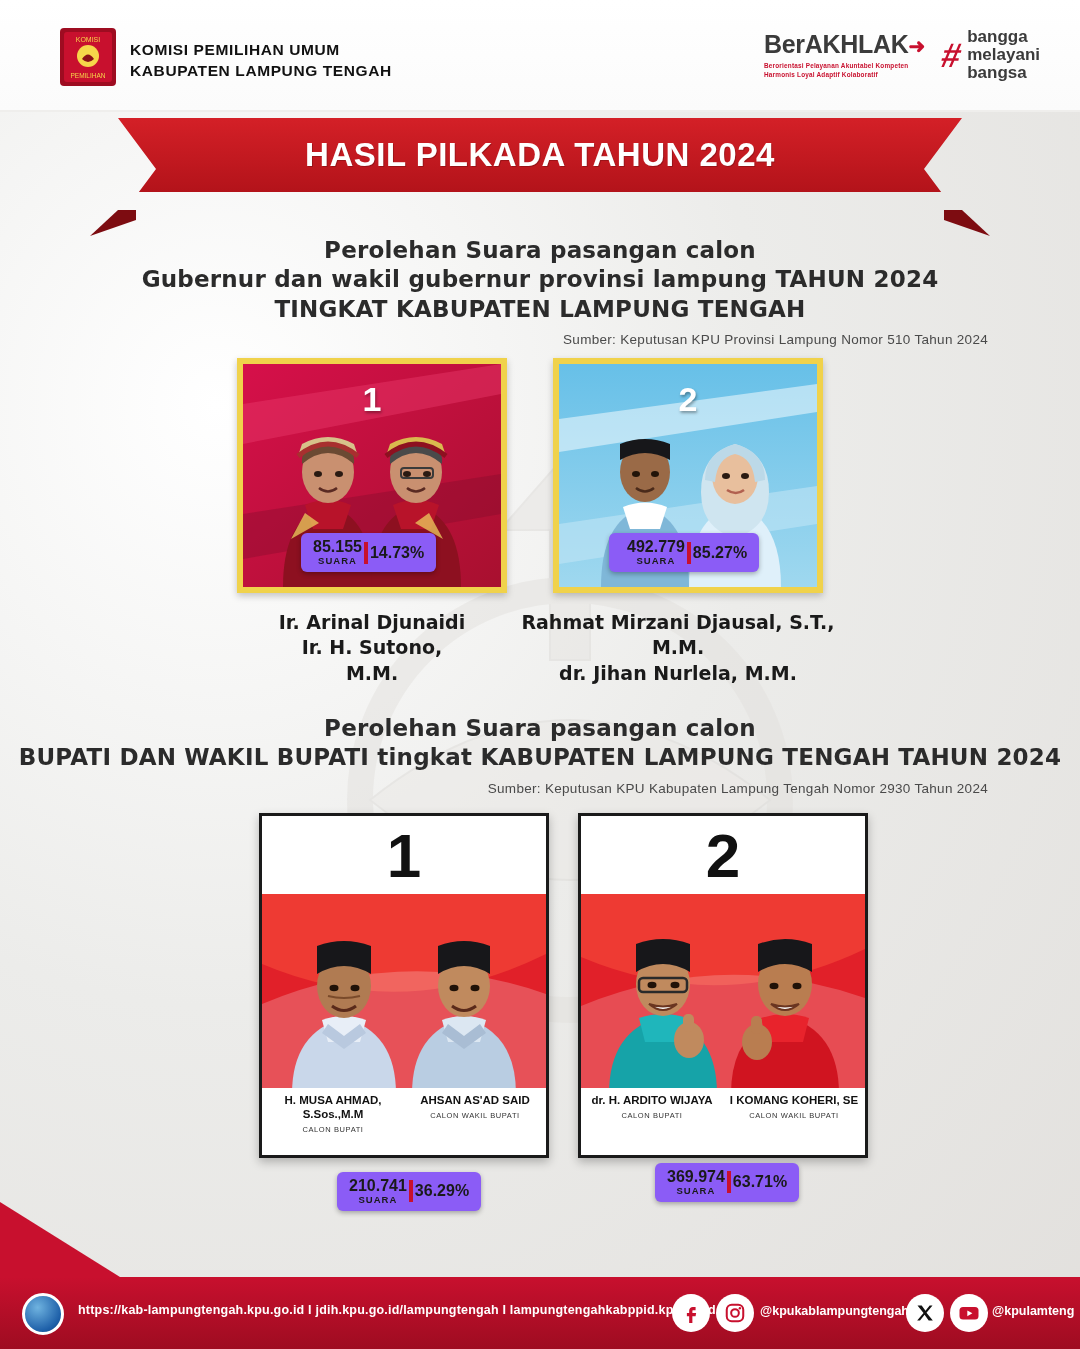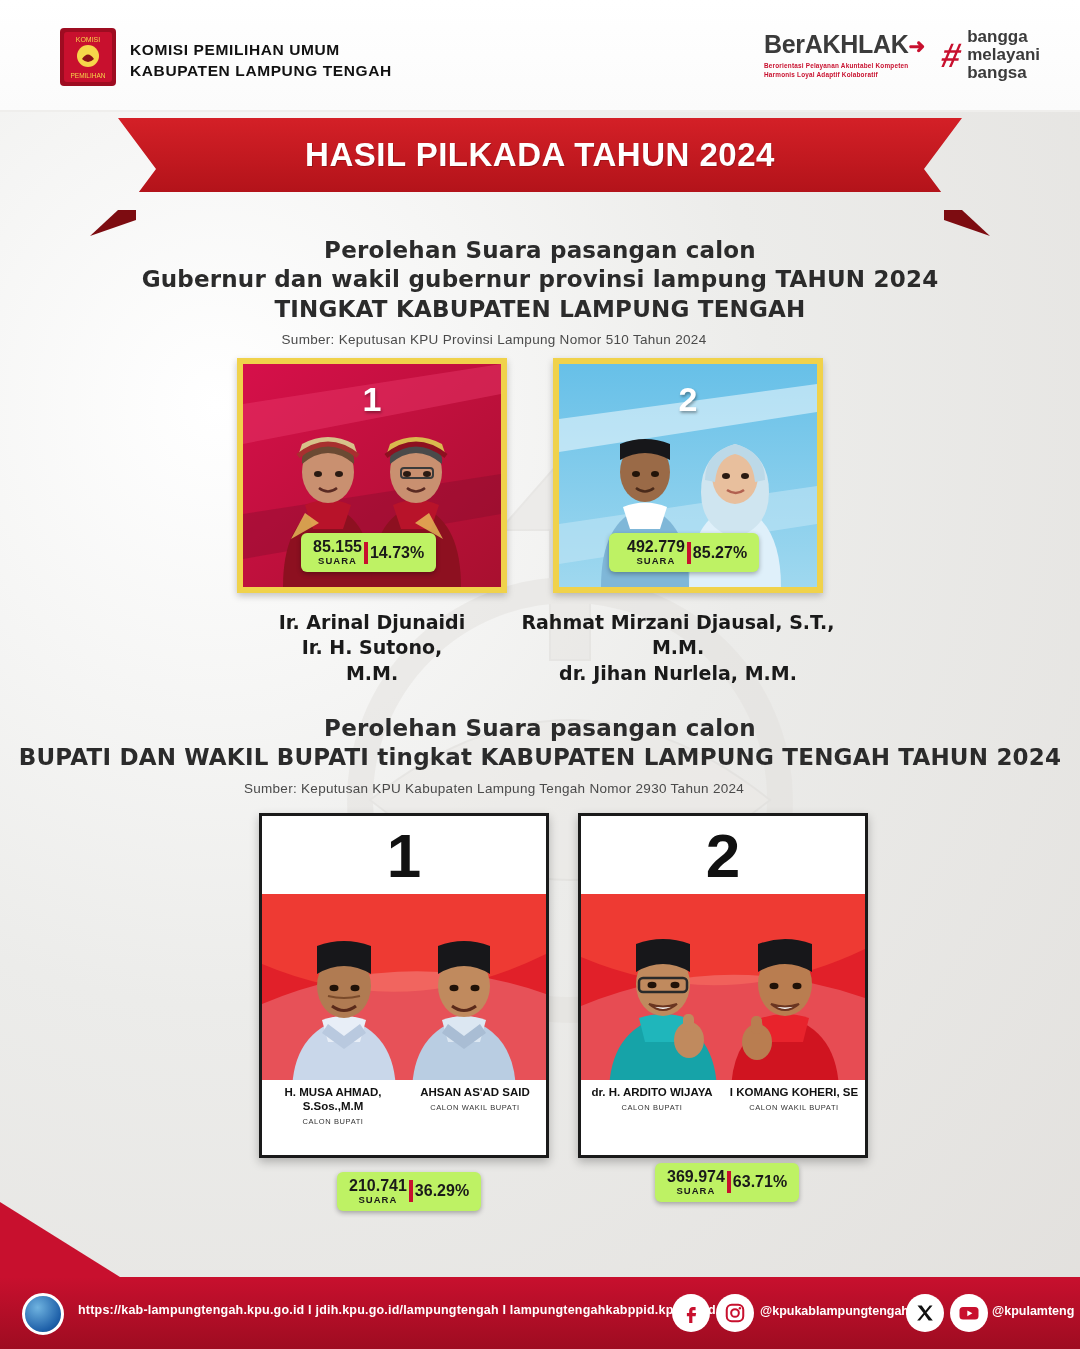--- a/index.html
+++ b/index.html
@@ -97,37 +97,37 @@
   
   .sec-title {
     position: absolute; width: 1080px; text-align: center;
     color: #2b2b2b;
   }
   .sec-title .t {
     font-weight: bold; font-size: 23px; line-height: 1.28; letter-spacing: 0.2px;
     font-family: "DejaVu Sans", sans-serif;
   }
   .sec-source {
-    position: absolute; width: 988px; text-align: center;
+    position: absolute; width: 988px; text-align: right;
     font-size: 13.5px; color: #4a4a4a; letter-spacing: 0.3px;
   }
   
   .gov-card {
     position: absolute; width: 270px; height: 235px;
     border: 6px solid #f0d24b; background: #fff;
     box-shadow: 0 3px 7px rgba(0,0,0,0.22);
   }
   .gov-photo { position: absolute; inset: 0; overflow: hidden; }
   .gov-num {
     position: absolute; top: 16px; left: 0; width: 100%;
     text-align: center; color: #fff; font-size: 34px; font-weight: bold;
     text-shadow: 1px 2px 3px rgba(0,0,0,0.35);
   }
   .votebox {
-    position: absolute; background: #bef264; border-radius: 6px;
+    position: absolute; background: #8b5cf6; border-radius: 6px;
     box-shadow: 0 2px 5px rgba(0,0,0,0.3);
     display: flex; align-items: center; justify-content: center;
     padding: 6px 12px; gap: 2px;
   }
   .votebox .num { font-weight: bold; font-size: 16px; color: #1a1a1a; line-height: 1.05; text-align: center;}
   .votebox .suara { font-size: 9.5px; letter-spacing: 1px; color: #1a1a1a; display:block; }
   .votebox .bar { width: 4px; height: 22px; background: #c8102e; }
   .votebox .pct { font-weight: bold; font-size: 16px; color: #1a1a1a; }
   .cand-name {
     position: absolute; text-align: center; width: 330px;
@@ -141,21 +141,21 @@
     box-shadow: 0 4px 9px rgba(0,0,0,0.25);
     overflow: hidden;
   }
   .bup-num {
     position: absolute; top: 0; left: 0; width: 100%; height: 78px;
     display: flex; align-items: center; justify-content: center;
     font-size: 62px; font-weight: bold; color: #111; font-family: "Liberation Sans", sans-serif;
   }
   .bup-photo { position: absolute; top: 78px; left: 0; width: 100%; height: 200px; overflow: hidden; }
   .bup-foot {
-    position: absolute; bottom: 0; left: 0; width: 100%; height: 75px;
+    position: absolute; bottom: 0; left: 0; width: 100%; height: 67px;
     background: #fff; display: flex;
   }
   .bup-foot .c {
     flex: 1; text-align: center; padding-top: 6px;
   }
   .bup-foot .n { font-size: 11.5px; font-weight: bold; color: #111; line-height: 1.2; }
   .bup-foot .r { font-size: 7.5px; color: #333; letter-spacing: 0.6px; margin-top: 3px; }
   
   .footer {
     position: absolute; left: 0; bottom: 0; width: 1080px; height: 72px;

